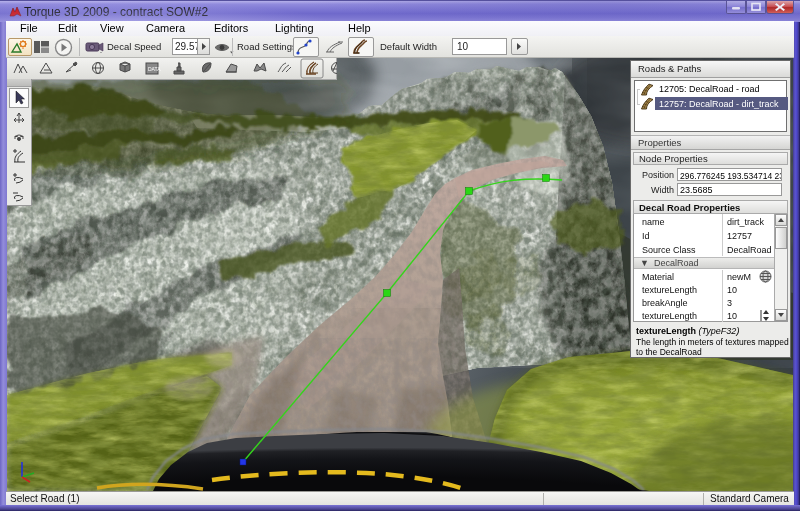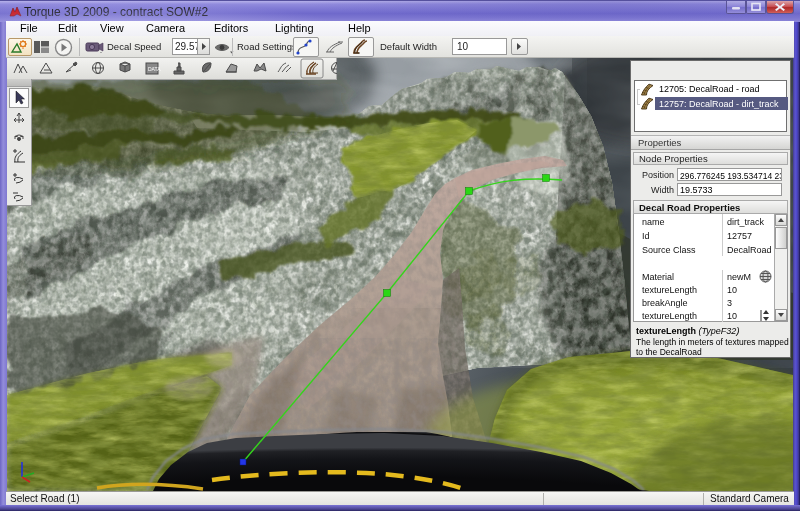--- a/index.html
+++ b/index.html
@@ -446,20 +446,23 @@
         <path d="M12,26 v10 M12,26 l-2,3 M12,26 l2,3 M7,33 h10 M7,33 l2,-2 M7,33 l2,2 M17,33 l-2,-2 M17,33 l-2,2"></path>
         <path d="M8,50 a5,5 0 0 1 8,0 M8,52 l0,-3 l3,1 M16,52 l0,-3 l-3,1"></path>
         <circle cx="12" cy="52" r="1.5" fill="#444"></circle>
         <path d="M8,75 C7,70 10,67 14,64 M11,75 C10,70 13,68 16,66 M7,75 h11 M6,64 h4 M8,62 v4" stroke="#333"></path>
         <path d="M8,94 a6,3 20 0 1 8,-2 M9,96 a6,3 -20 0 0 7,-3 M6,88 h4 M8,86 v4" stroke="#333"></path>
         <path d="M8,112 a6,3 20 0 1 8,-2 M9,114 a6,3 -20 0 0 7,-3 M6,106 h5" stroke="#333"></path>
       </g>
     </svg>
   </div>
   <div id="rpanel">
+    <div style="position:absolute;left:0;top:0;width:159px;height:17px;background:linear-gradient(to bottom,#f7f7f7,#dadad8);border-bottom:1px solid #a0a0a0;">
+      <span style="position:absolute;left:7px;top:2px;font-size:9.5px;color:#222">Roads &amp; Paths</span>
+    </div>
     <div style="position:absolute;left:3px;top:19px;width:153px;height:52px;background:#fff;border:1px solid #707070;">
       <div style="position:absolute;left:2px;top:8px;width:1px;height:16px;background:#c8c8c8"></div>
       <div style="position:absolute;left:2px;top:8px;width:3px;height:1px;background:#c8c8c8"></div>
       <div style="position:absolute;left:2px;top:23px;width:3px;height:1px;background:#c8c8c8"></div>
       <svg style="position:absolute;left:5px;top:2px" width="14" height="13" viewBox="0 0 14 13">
           <path d="M1.5,12 L6.5,12 C6.5,9 8,6.5 10.5,4.5 L13,2.5 L9,1.2 C5.5,4 2.8,8 1.5,12 Z" fill="#a98b50" stroke="#3f2d0e" stroke-width="0.9"></path>
           <path d="M4,11.8 C4.8,8.5 6.8,5.2 10,2.5" stroke="#6d5426" stroke-width="1" fill="none"></path>
           <path d="M2.5,9.5 l3,0.7 M4,6.8 l2.8,1 M6,4.2 l2.5,1.3" stroke="#3f2d0e" stroke-width="0.6"></path>
         </svg>
       <span style="position:absolute;left:24px;top:3px;font-size:9px;color:#000;white-space:nowrap">12705: DecalRoad - road</span>
@@ -476,34 +479,37 @@
     </div>
     <div style="position:absolute;left:0;top:74px;width:159px;height:15px;background:linear-gradient(to bottom,#f2f2f2,#d5d5d3);border-top:1px solid #b5b5b5;border-bottom:1px solid #a5a5a5;">
       <span style="position:absolute;left:7px;top:1px;font-size:9.5px;color:#333">Properties</span>
     </div>
     <div style="position:absolute;left:0px;top:109px;width:43px;text-align:right;font-size:9px;color:#222">Position</div>
     <div style="position:absolute;left:46px;top:107px;width:105px;height:13px;background:#fff;border:1px solid #999;overflow:hidden;">
       <span style="position:absolute;left:2px;top:2px;font-size:8.5px;color:#000;white-space:nowrap">296.776245 193.534714 239</span>
     </div>
     <div style="position:absolute;left:0px;top:124px;width:43px;text-align:right;font-size:9px;color:#222">Width</div>
     <div style="position:absolute;left:46px;top:122px;width:105px;height:13px;background:#fff;border:1px solid #999;">
-      <span style="position:absolute;left:2px;top:1px;font-size:9px;color:#000">19.5733</span>
+      <span style="position:absolute;left:2px;top:1px;font-size:9px;color:#000">23.5685</span>
     </div>
     <div style="position:absolute;left:2px;top:139px;width:155px;height:14px;background:linear-gradient(to bottom,#f5f5f5,#dddddb);border:1px solid #aaa;">
       <span style="position:absolute;left:5px;top:1px;font-size:9.5px;color:#111;font-weight:bold">Decal Road Properties</span>
     </div>
     <div style="position:absolute;left:2px;top:153px;width:155px;height:108px;background:#fff;border:1px solid #999;border-top:none;">
       <div style="position:absolute;left:0;top:0;width:128px;height:42px;">
         <div style="position:absolute;left:88px;top:0;width:1px;height:42px;background:#ccc"></div>
         <span style="position:absolute;left:8px;top:3px;font-size:9px">name</span>
           <span style="position:absolute;left:93px;top:3px;font-size:9px">dirt_track</span>
         <span style="position:absolute;left:8px;top:17px;font-size:9px">Id</span>
           <span style="position:absolute;left:93px;top:17px;font-size:9px">12757</span>
         <span style="position:absolute;left:8px;top:31px;font-size:9px">Source Class</span>
           <span style="position:absolute;left:93px;top:31px;font-size:9px">DecalRoad</span>
+      </div>
+      <div style="position:absolute;left:0;top:43px;width:141px;height:12px;background:linear-gradient(to bottom,#ededeb,#d2d2d0);border-top:1px solid #bbb;border-bottom:1px solid #b5b5b5;">
+        <span style="position:absolute;left:6px;top:0px;font-size:9px;color:#444">▼&nbsp; DecalRoad</span>
       </div>
       <div style="position:absolute;left:0;top:56px;width:141px;height:52px;">
         <div style="position:absolute;left:88px;top:0;width:1px;height:52px;background:#ccc"></div>
         <span style="position:absolute;left:8px;top:2px;font-size:9px">Material</span>
           <span style="position:absolute;left:93px;top:2px;font-size:9px">newM</span>
         <svg style="position:absolute;left:125px;top:0px" width="13" height="13" viewBox="0 0 13 13">
             <circle cx="6.5" cy="6.5" r="5.5" fill="#d8d8d8" stroke="#555"></circle>
             <ellipse cx="6.5" cy="6.5" rx="2.5" ry="5.5" fill="none" stroke="#555"></ellipse>
             <path d="M1,6.5 h11 M2,3.5 h9 M2,9.5 h9" stroke="#555" fill="none"></path>
           </svg>

